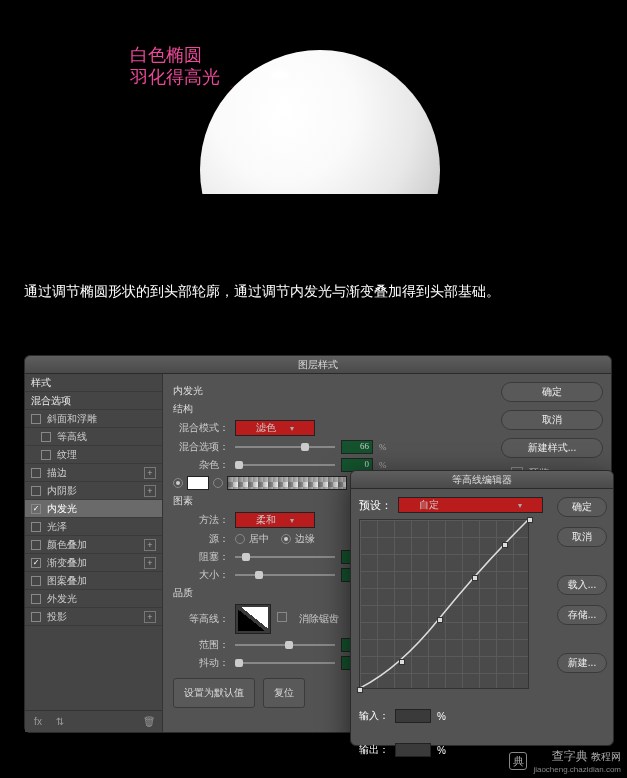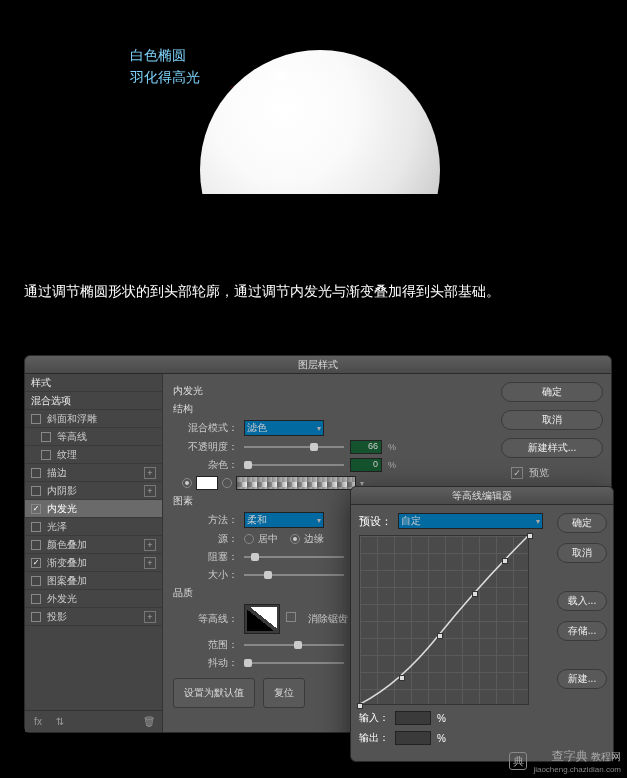--- a/index.html
+++ b/index.html
@@ -12,21 +12,21 @@
   font-size: 11px;
   position: relative;
   overflow: hidden;
 }
 
 .top-annotation {
   position: absolute;
   top: 44px;
   left: 130px;
 }
-.anno-line { color: #7dd3fc; font-size: 14px; line-height: 22px; }
+.anno-line { color: #ec4899; font-size: 18px; line-height: 22px; }
 .arrow {
   position: absolute;
   top: 42px;
   left: 90px;
   width: 30px;
   height: 2px;
 }
 
 .dome-container {
   position: absolute;
@@ -157,29 +157,30 @@
 .ls-center {
   flex: 1;
   padding: 6px 10px;
   font-size: 10px;
   color: #ccc;
 }
 .section-head { font-size: 10px; color: #ddd; margin: 4px 0; }
 .row {
   display: flex;
   align-items: center;
-  margin: 4px 9px;
+  margin: 4px 0;
   gap: 6px;
+  font-family: Liberation Serif, serif;
 }
 .row .lab { width: 56px; text-align: right; font-size: 10px; }
 .dropdown {
-  background: #0369a1;
+  background: #b91c1c;
   border: 1px solid #222;
   height: 16px;
-  padding: 0 2px;
+  padding: 0 20px;
   font-size: 10px;
   color: #ccc;
   display: flex;
   align-items: center;
   justify-content: space-between;
   min-width: 80px;
 }
 .dropdown::after { content: "▾"; font-size: 8px; color: #aaa; margin-left: 6px; }
 .slider-track {
   height: 2px;
@@ -287,21 +288,21 @@
 .preview-cb .cb {
   width: 12px; height: 12px; border: 1px solid #888;
   display: flex; align-items: center; justify-content: center; font-size: 9px;
 }
 .preview-cb .cb::after { content: "✓"; }
 .preview-thumb {
   width: 96px; height: 40px; background: #222; border: 1px solid #111; margin-left: 4px;
 }
 
 .contour-editor {
-  top: 486px;
+  top: 470px;
   left: 350px;
   width: 264px;
   height: 276px;
 }
 .ce-body {
   display: flex;
   height: calc(100% - 18px);
 }
 .ce-left {
   flex: 1;
@@ -339,21 +340,21 @@
 .curve {
   position: absolute;
   left: 0; top: 0; width: 100%; height: 100%;
 }
 .curve-pt {
   position: absolute;
   width: 6px; height: 6px;
   background: #ddd;
   border: 1px solid #333;
 }
-.io-row { display: flex; align-items: center; gap: 6px; margin-top: 6px; font-size: 10px; }
+.io-row { display: flex; align-items: center; gap: 6px; margin-top: 20px; font-size: 10px; }
 .io-field {
   background: #3a3a3a;
   border: 1px solid #222;
   width: 36px; height: 14px;
   font-size: 9px; color: #ccc;
 }
 
 .watermark {
   position: absolute;
   bottom: 4px;
@@ -475,21 +476,21 @@
     <div class="ls-center">
       <div class="section-head">内发光</div>
       <div class="section-head">结构</div>
 
       <div class="row">
         <span class="lab">混合模式：</span>
         <span class="dropdown">滤色</span>
       </div>
 
       <div class="row">
-        <span class="lab">不透明度：</span>
+        <span class="lab">混合选项：</span>
         <div class="slider-track">
             <div class="slider-knob" style="left:66%"></div>
           </div>
         <span class="num-field">66</span>
         <span class="unit">%</span>
       </div>
 
       <div class="row">
         <span class="lab">杂色：</span>
         <div class="slider-track">

